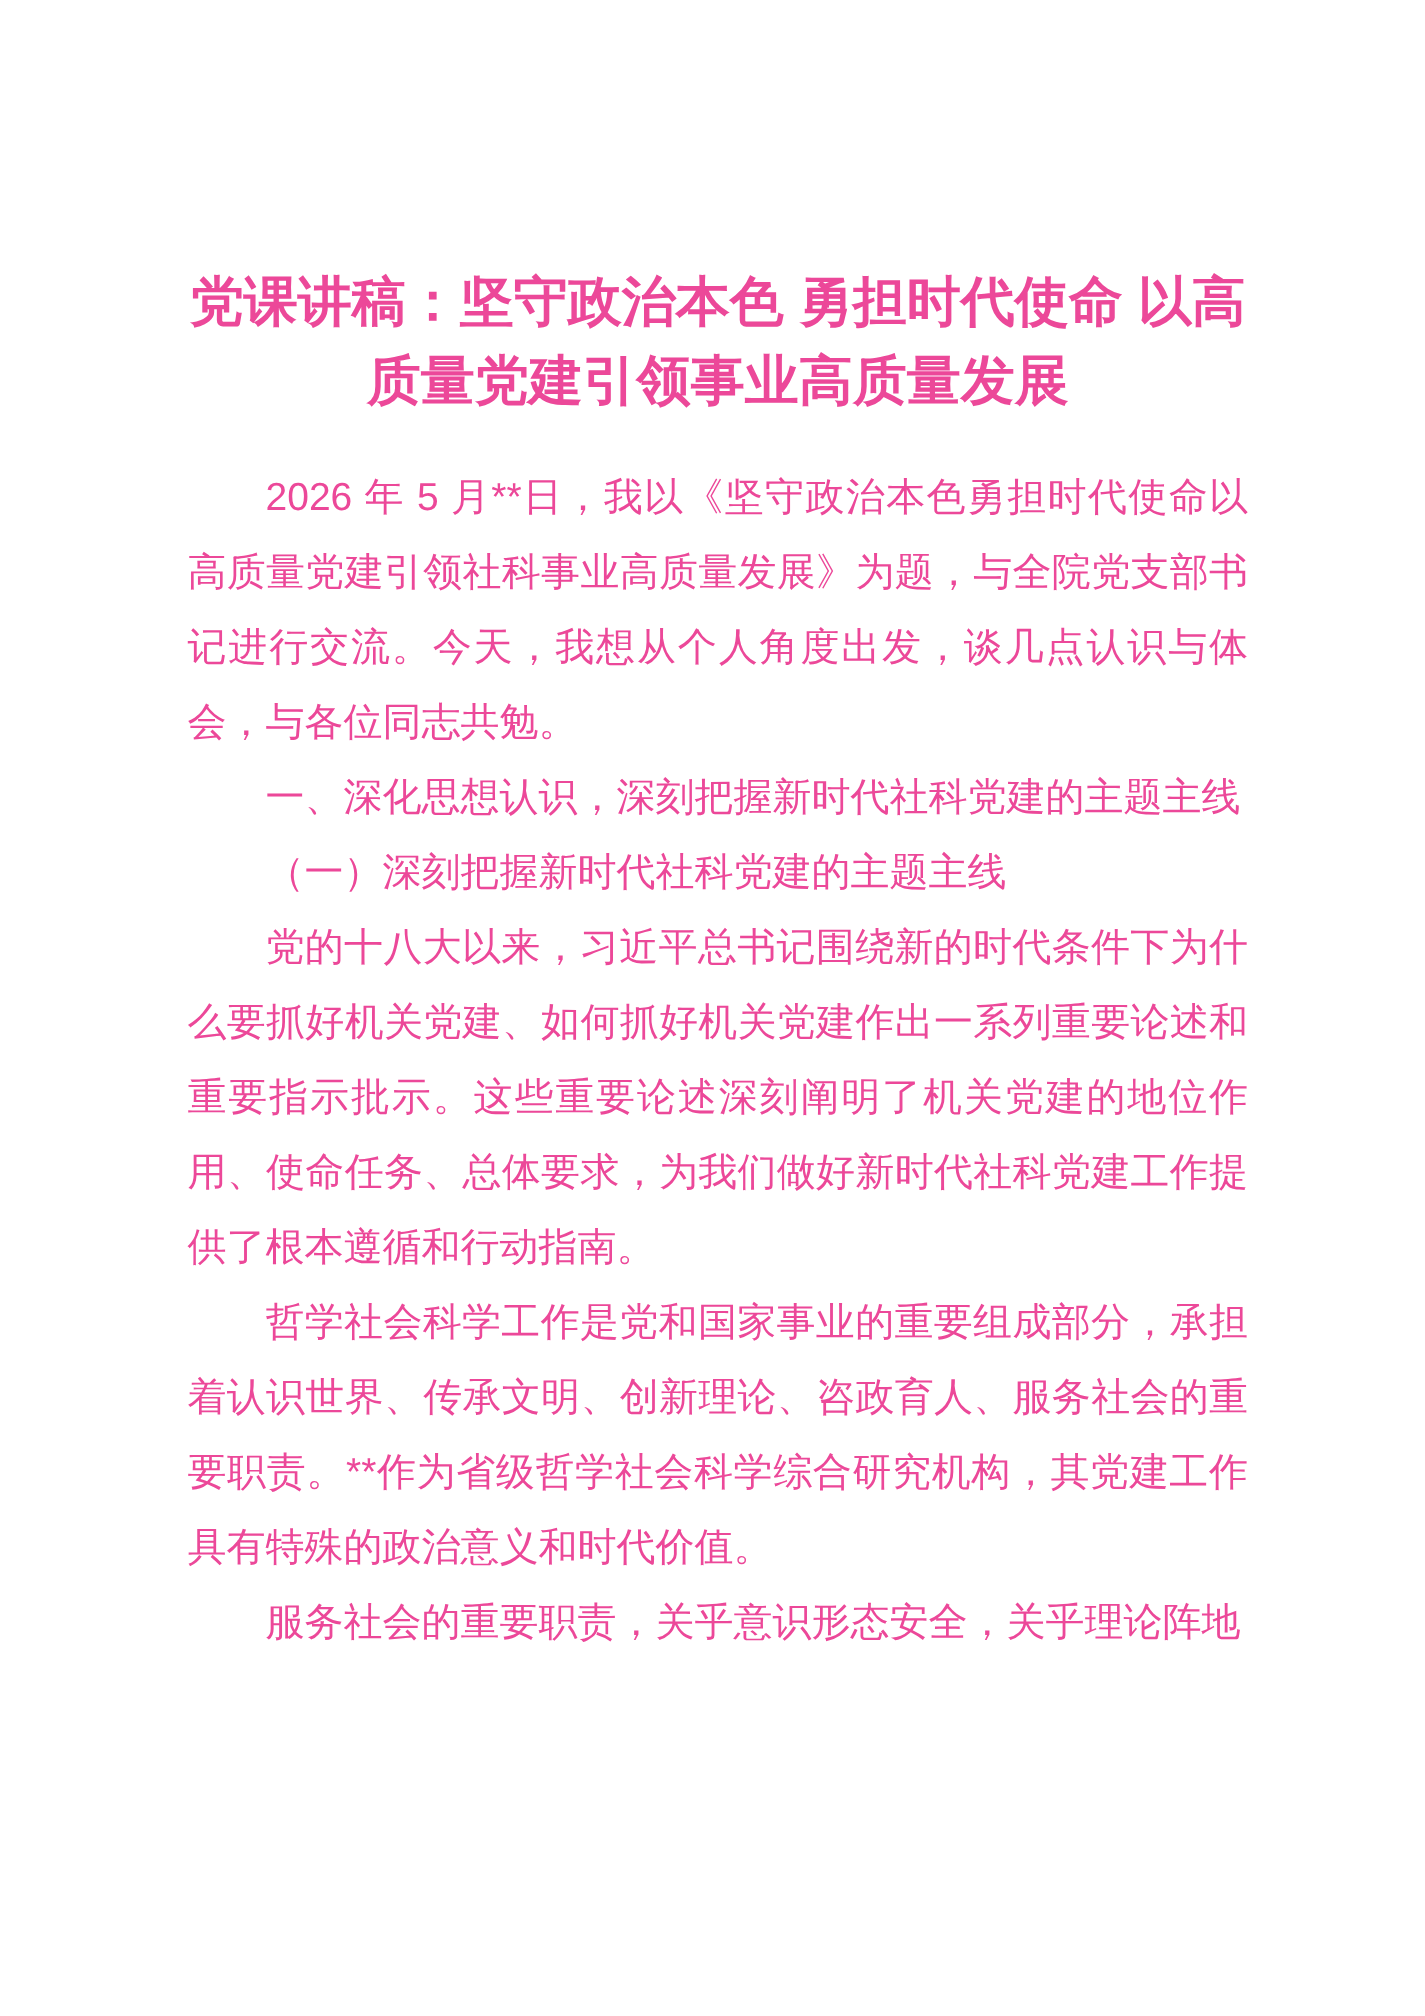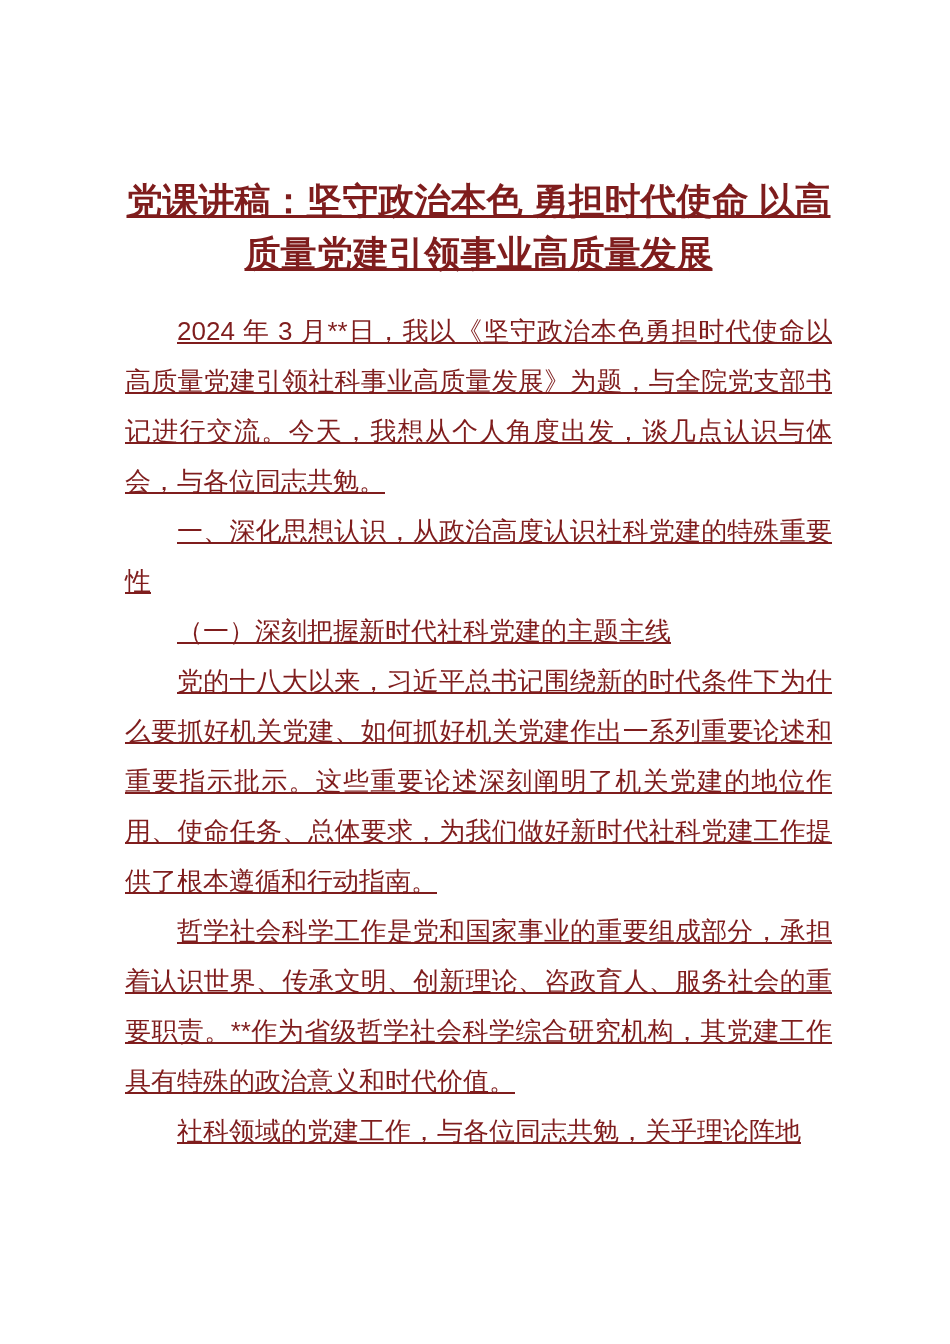--- a/index.html
+++ b/index.html
@@ -6,25 +6,24 @@
     margin: 0;
     padding: 0;
     background: #ffffff;
   }
   .page {
     position: relative;
     width: 950px;
     height: 1344px;
     box-sizing: border-box;
     background: #ffffff;
-    color: #7f1d1d;
+    color: #ec4899;
     font-family: "Liberation Sans", sans-serif;
     padding: 174px 118px 0 125px;
     overflow: hidden;
-    text-decoration: underline;
   }
   .doc-title {
     font-size: 36px;
     line-height: 53px;
     font-weight: 700;
     text-align: center;
     margin: 0 0 26px 0;
   }
   .title-line {
     display: block;
@@ -46,25 +45,25 @@
 <body>
 
 <div class="page">
 
   <h1 class="doc-title">
     <span class="title-line">党课讲稿：坚守政治本色 勇担时代使命 以高</span>
     <span class="title-line">质量党建引领事业高质量发展</span>
   </h1>
 
 
-  <p class="para indent">2024 年 3 月**日，我以《坚守政治本色勇担时代使命以高质量党建引领社科事业高质量发展》为题，与全院党支部书记进行交流。今天，我想从个人角度出发，谈几点认识与体会，与各位同志共勉。</p>
+  <p class="para indent">2026 年 5 月**日，我以《坚守政治本色勇担时代使命以高质量党建引领社科事业高质量发展》为题，与全院党支部书记进行交流。今天，我想从个人角度出发，谈几点认识与体会，与各位同志共勉。</p>
 
-  <p class="para indent">一、深化思想认识，从政治高度认识社科党建的特殊重要性</p>
+  <p class="para indent">一、深化思想认识，深刻把握新时代社科党建的主题主线</p>
 
   <p class="para indent">（一）深刻把握新时代社科党建的主题主线</p>
 
   <p class="para indent">党的十八大以来，习近平总书记围绕新的时代条件下为什么要抓好机关党建、如何抓好机关党建作出一系列重要论述和重要指示批示。这些重要论述深刻阐明了机关党建的地位作用、使命任务、总体要求，为我们做好新时代社科党建工作提供了根本遵循和行动指南。</p>
 
   <p class="para indent">哲学社会科学工作是党和国家事业的重要组成部分，承担着认识世界、传承文明、创新理论、咨政育人、服务社会的重要职责。**作为省级哲学社会科学综合研究机构，其党建工作具有特殊的政治意义和时代价值。</p>
 
-  <p class="para indent">社科领域的党建工作，与各位同志共勉，关乎理论阵地</p>
+  <p class="para indent">服务社会的重要职责，关乎意识形态安全，关乎理论阵地</p>
 
 </div>
 
 </body></html>

